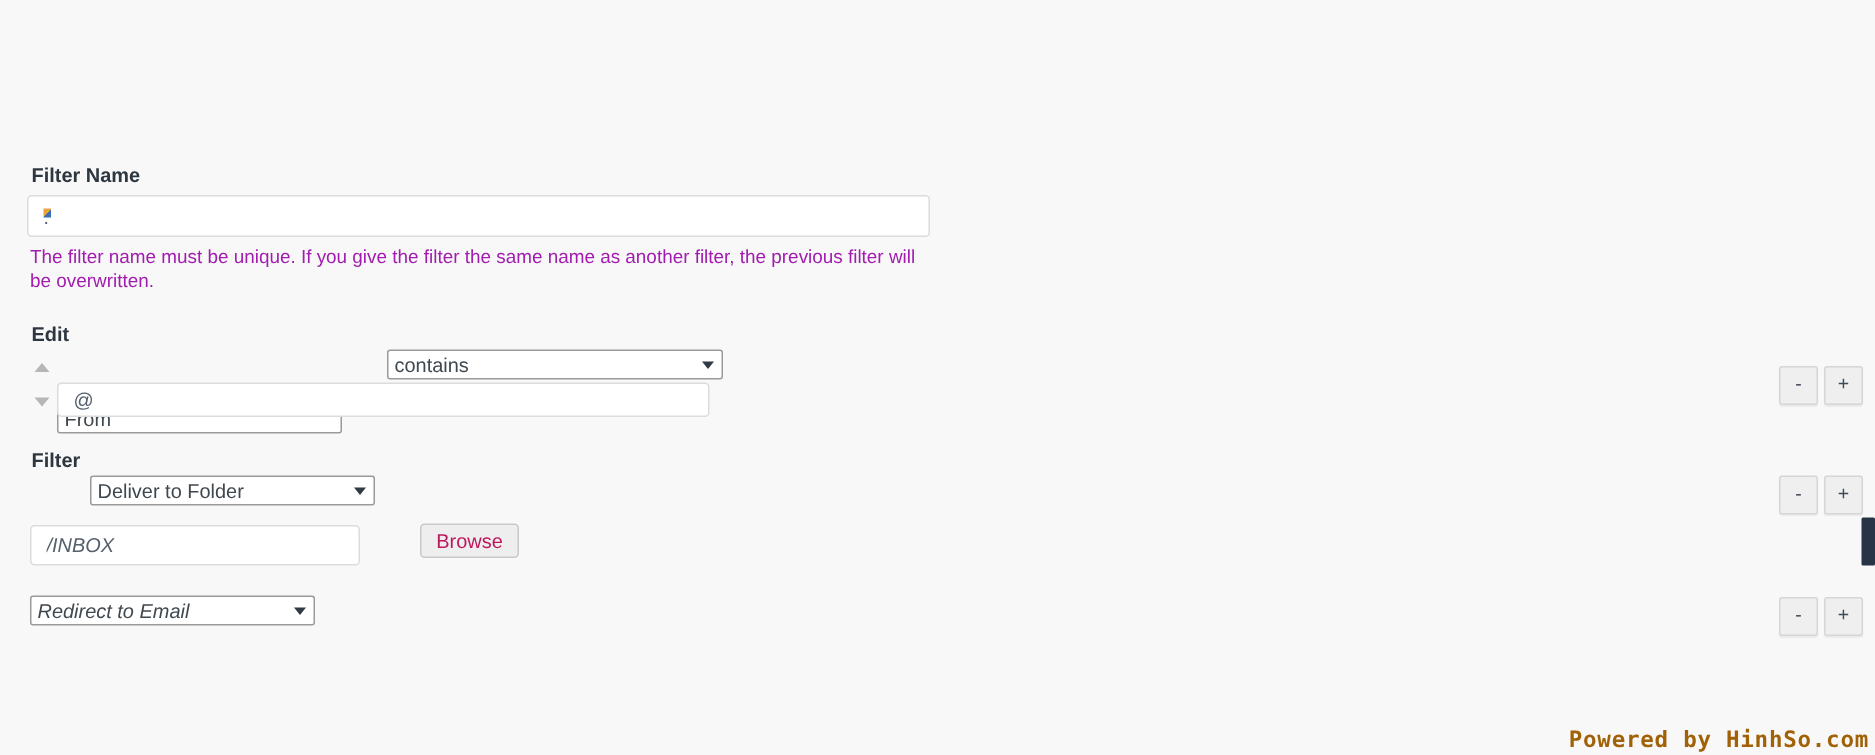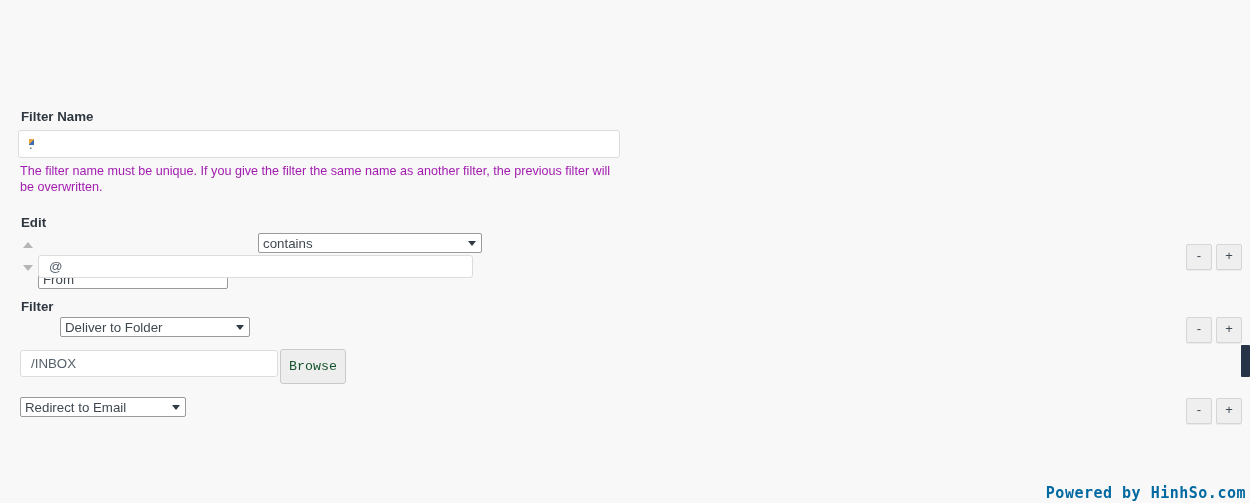--- a/index.html
+++ b/index.html
@@ -138,36 +138,36 @@
   #rule-field-select-wrap { left: 38px; top: 229px; }
   #rule-field-select { width: 190px; margin-top: 36px; }
   #rule-op-select-wrap { left: 258px; top: 229px; }
   #rule-op-select { width: 224px; }
   #rule-value-input { left: 38px; top: 251px; width: 435px; height: 23px; }
 
   #actions-label { left: 21px; top: 295px; }
 
   #action1-select-wrap { left: 20px; top: 313px; margin-left: 40px; }
   #action1-select { width: 190px; }
-  #action1-folder-input { left: 20px; top: 346px; width: 258px; height: 27px; }
+  #action1-folder-input { left: 20px; top: 346px; width: 220px; height: 27px; font-style: italic; }
   #browse-button {
     left: 280px; top: 345px;
-    width: 66px; height: 35px;
-    box-sizing: border-box;
-    font-family: Liberation Mono, monospace;
-    font-size: 13.3px;
-    color: #14532d;
+    width: 66px; height: 23px;
+    box-sizing: border-box;
+    font-family: Liberation Sans, sans-serif;
+    font-size: 13.3px;
+    color: #be185d;
     background: #eeeeee;
     border: 1px solid #c9c9c9;
     border-radius: 3px;
     cursor: pointer;
   }
 
   #action2-select-wrap { left: 20px; top: 393px; }
-  #action2-select { width: 166px; }
+  #action2-select { width: 190px; font-style: italic; }
 
   
   .pm-group { width: 52px; height: 26px; }
   #pm-rules { left: 1186px; top: 240px; }
   #pm-action1 { left: 1186px; top: 313px; }
   #pm-action2 { left: 1186px; top: 394px; }
 
   .pm-btn {
     box-sizing: border-box;
     position: absolute;
@@ -198,21 +198,21 @@
     border-radius: 1px;
   }
 
   
   #watermark {
     right: 4px;
     bottom: 1px;
     font-family: "DejaVu Sans Mono", monospace;
     font-size: 15px;
     font-weight: bold;
-    color: #0369a1;
+    color: #a16207;
     letter-spacing: 0.5px;
     white-space: nowrap;
   }
 
   
   #filter-name-glyph {
     left: 29px;
     top: 135px;
     width: 5px;
     height: 6px;

